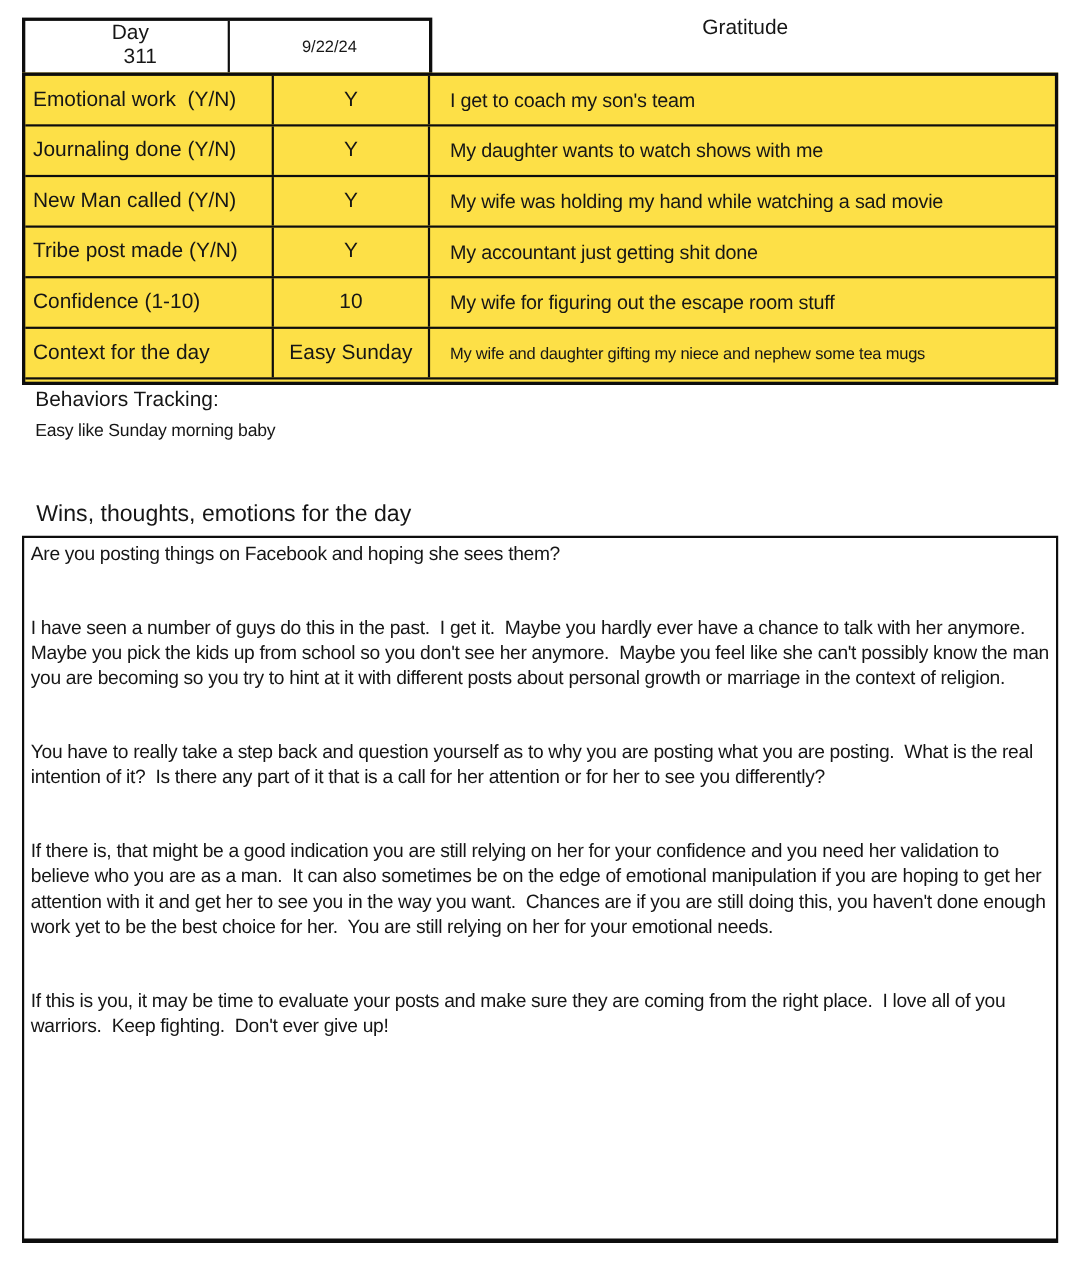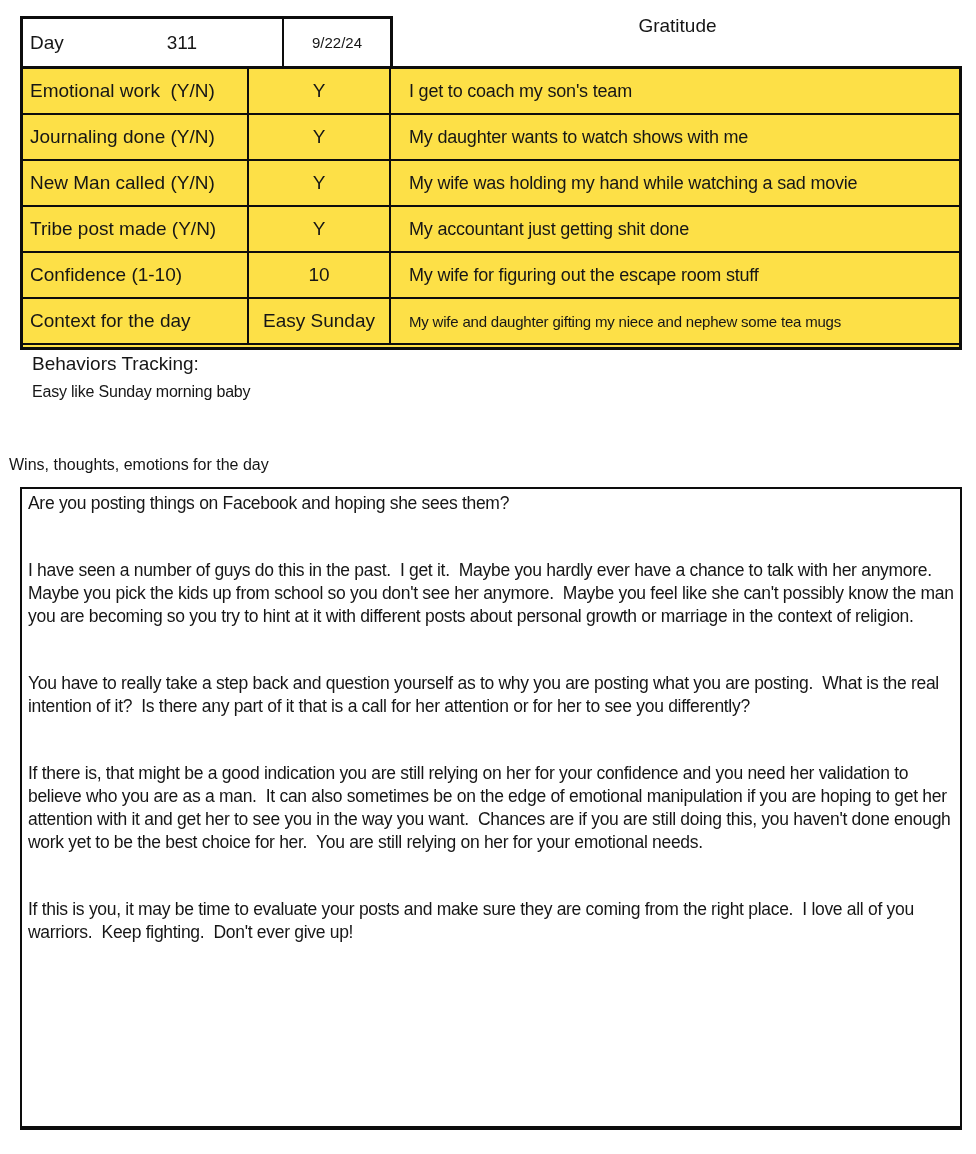--- a/index.html
+++ b/index.html
@@ -11,21 +11,21 @@
     color:#161616;
     overflow:hidden;
   }
   
   .header-box{
     position:absolute;left:20px;top:16px;width:373px;height:53px;
     border:3px solid #0d0d0d;box-sizing:border-box;
     display:flex;background:#fff;
   }
   .hcell{display:flex;align-items:center;box-sizing:border-box;}
-  .hcell.c1{width:261px;border-right:2px solid #0d0d0d;padding-left:7px;}
+  .hcell.c1{width:186px;border-right:2px solid #0d0d0d;padding-left:7px;flex-direction:column;}
   .hcell.c2{flex:1;justify-content:center;}
   .day-label{font-size:19px;}
   .day-value{flex:1;text-align:center;font-size:19px;padding-left:18px;}
   .date-cell{font-size:15px;}
   .gratitude-header{
     position:absolute;left:393px;top:1px;width:569px;height:50px;
     display:flex;align-items:center;justify-content:center;
     font-size:19px;
   }
   
@@ -41,22 +41,22 @@
   .tcell.c2{width:142px;border-right:2px solid #0d0d0d;justify-content:center;font-size:19px;}
   .tcell.c3{flex:1;padding-left:18px;font-size:18px;letter-spacing:-0.2px;}
   .tcell.c3.small{font-size:15px;letter-spacing:-0.2px;text-align:center;}
   .behaviors{
     padding:8px 0 0 9px;
   }
   .behaviors-title{font-size:19px;margin:0 0 8px 0;}
   .behaviors-note{font-size:16px;letter-spacing:-0.2px;margin:0;}
   
   .wins-heading{
-    position:absolute;left:9px;top:456px;
-    font-size:16px;
+    position:absolute;left:33px;top:456px;
+    font-size:21px;
   }
   
   .notes-box{
     position:absolute;left:20px;top:487px;width:942px;height:643px;
     border:2px solid #0d0d0d;border-bottom-width:4px;box-sizing:border-box;
     padding:3px 6px;background:#fff;
   }
   .notes-box p{
     margin:0 0 44px 0;
     font-size:17.5px;line-height:23px;letter-spacing:-0.3px;

